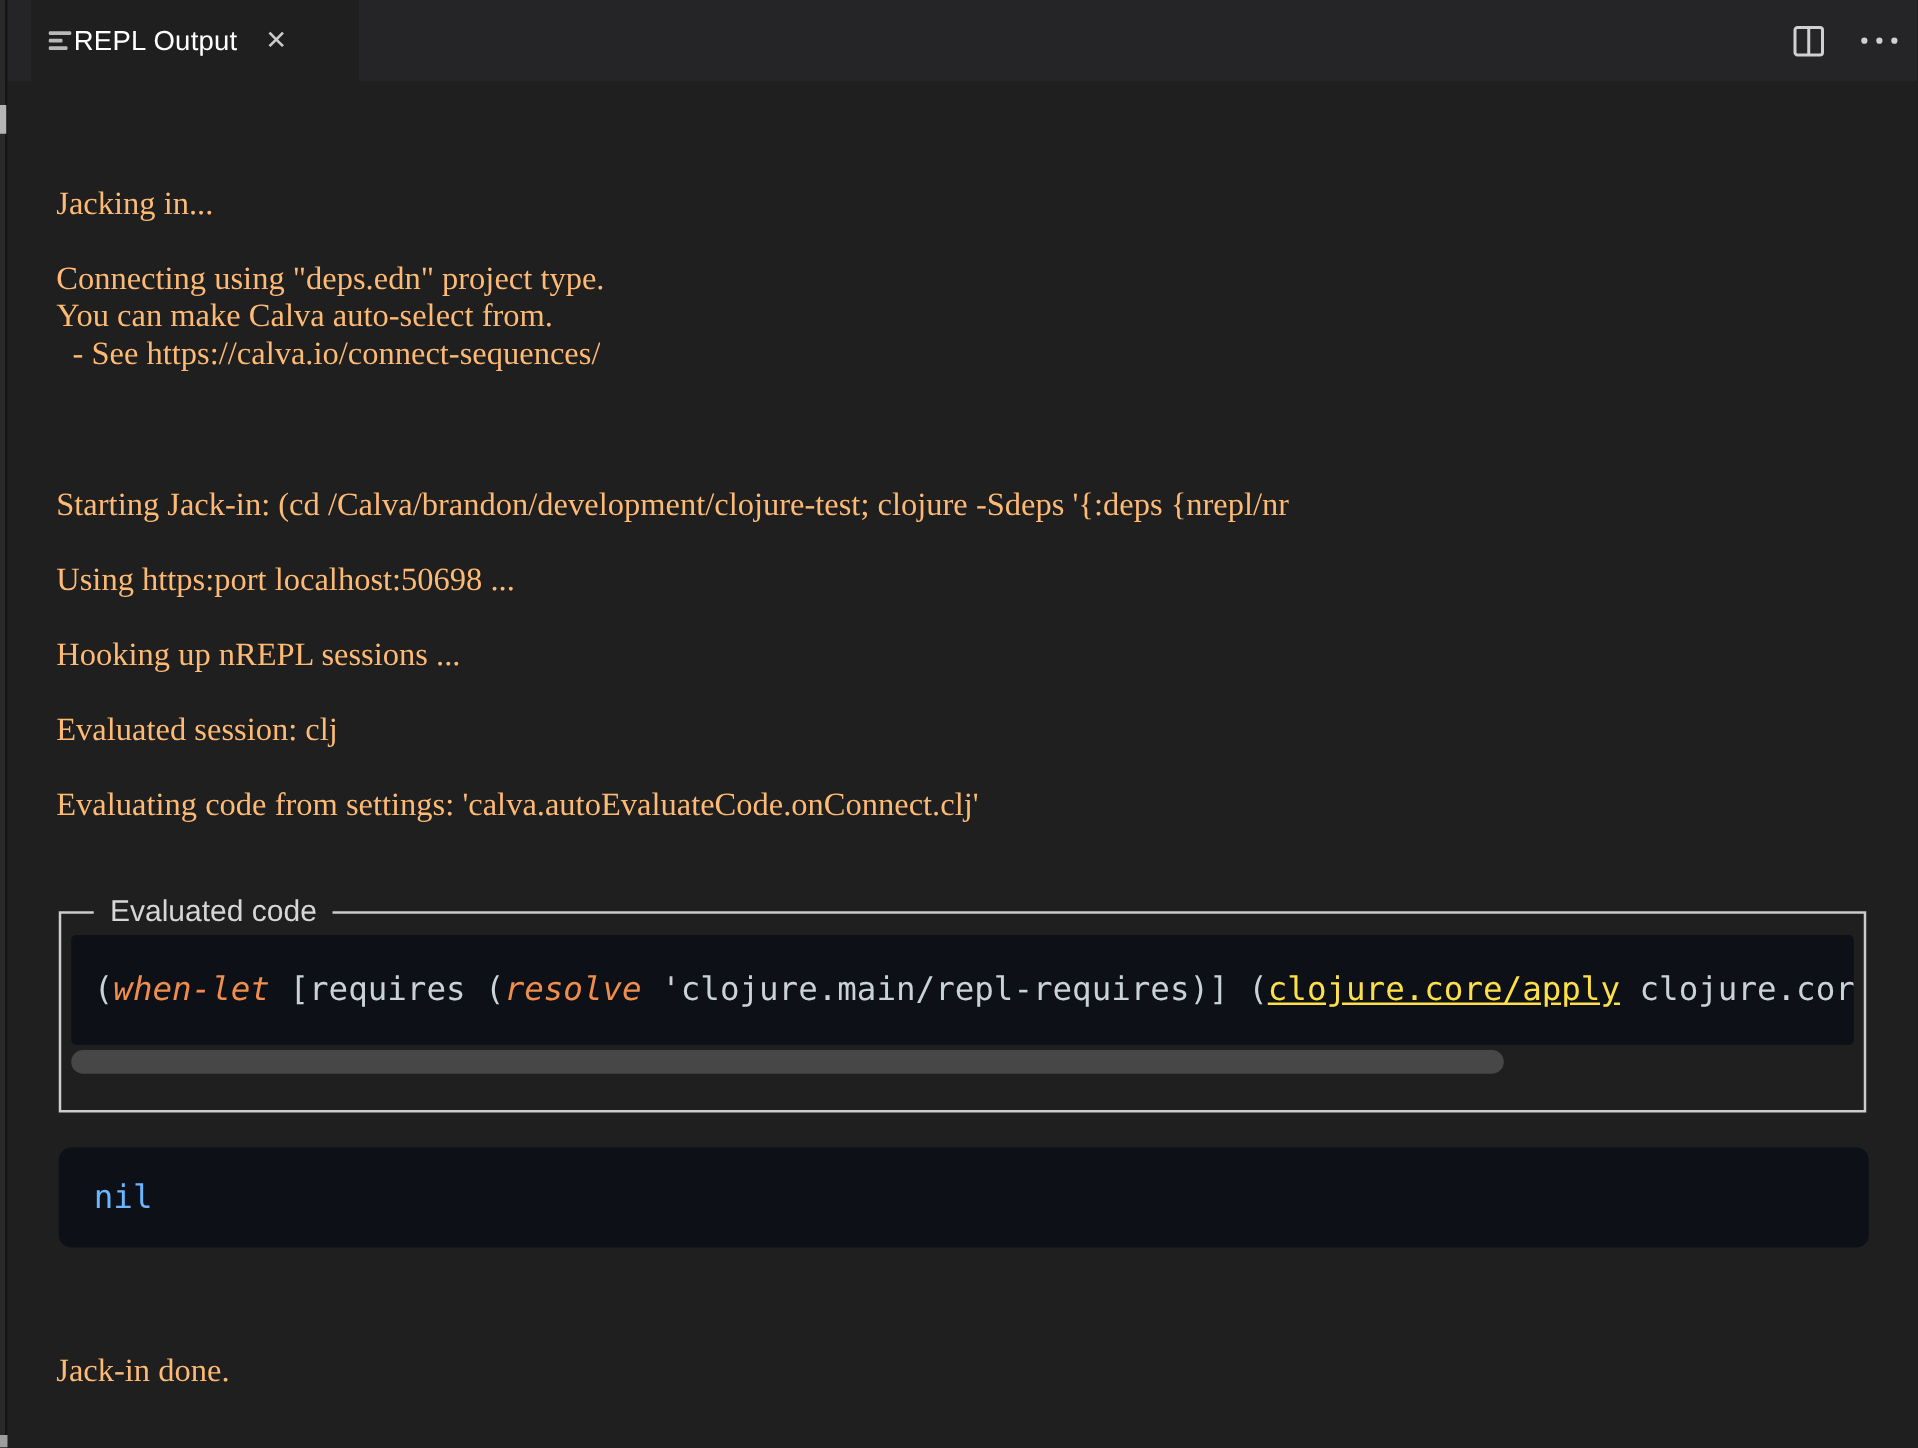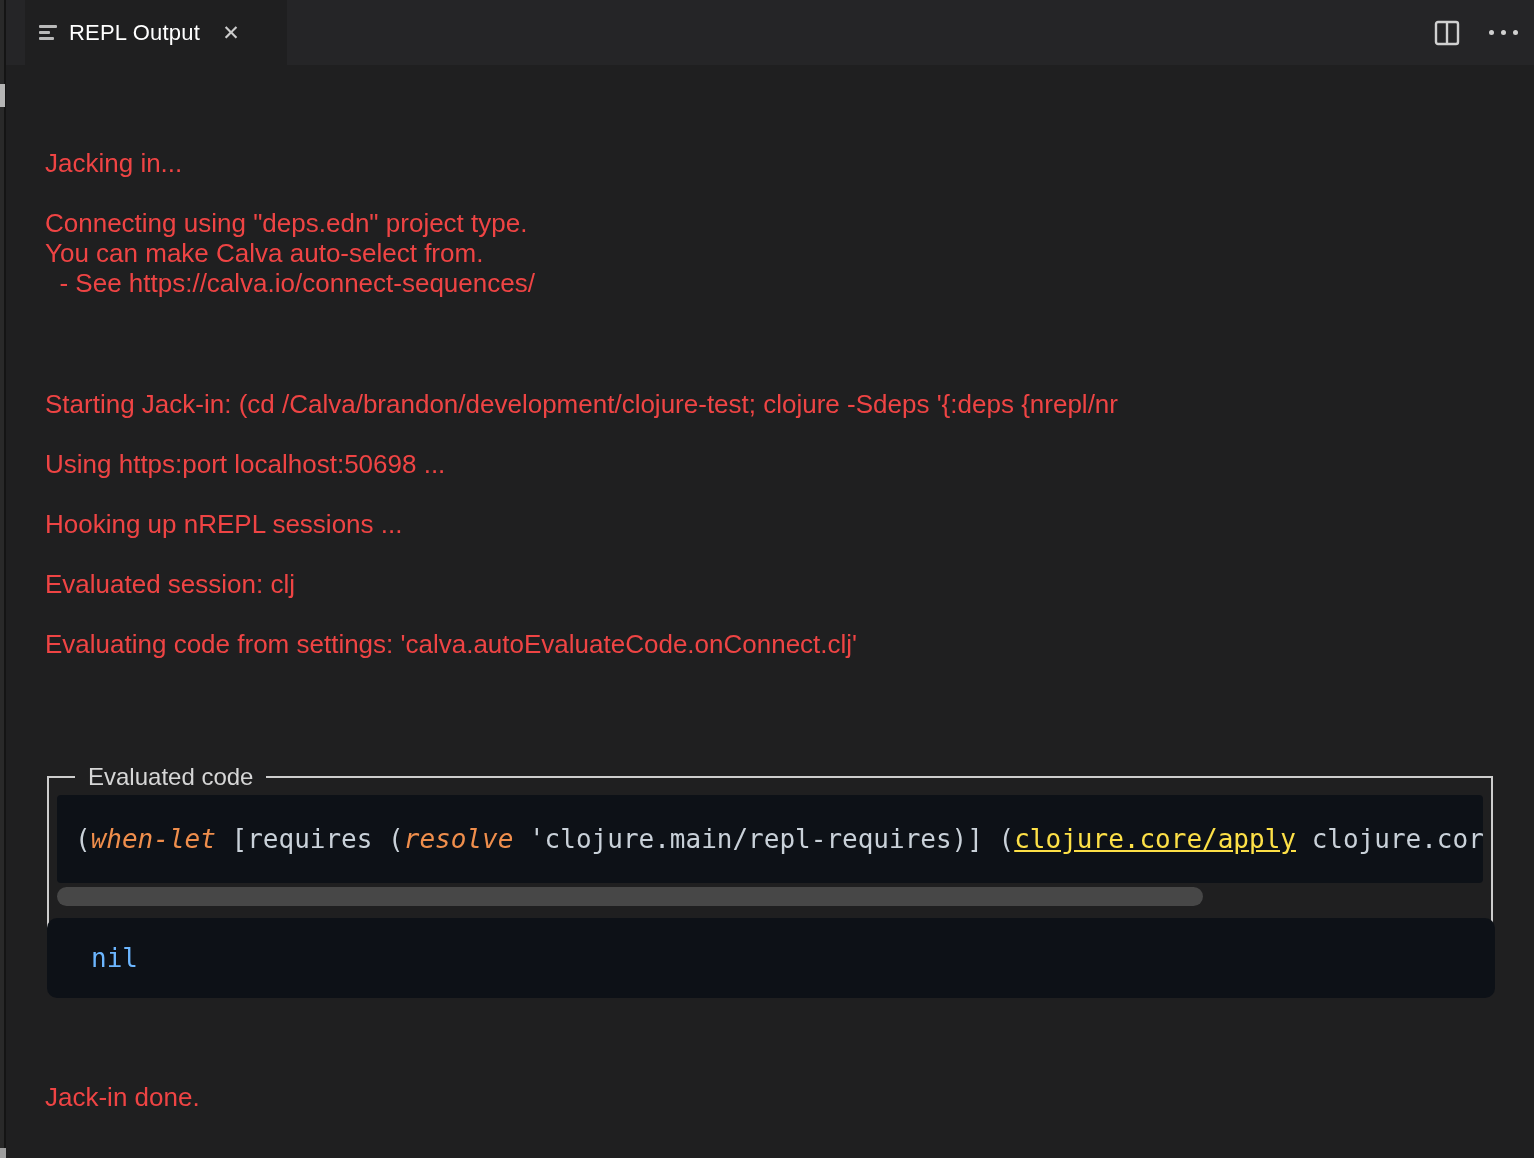--- a/index.html
+++ b/index.html
@@ -14,55 +14,55 @@
 
   
   .tab-bar { position: absolute; left: 6px; top: 0; right: 0; height: 65px; background: #252527; }
   .tab { position: absolute; left: 19px; top: 0; width: 262px; height: 65px; background: #1f1f20;
          display: flex; align-items: center; cursor: pointer; }
   .tab-icon { margin-left: 14px; width: 20px; height: 16px; position: relative; }
   .tab-icon span { position: absolute; left: 0; height: 3px; background: #b9b9b9; border-radius: 1px; }
   .tab-icon span:nth-child(1) { top: 0; width: 18px; }
   .tab-icon span:nth-child(2) { top: 6px; width: 11px; }
   .tab-icon span:nth-child(3) { top: 12px; width: 15px; }
-  .tab-label { margin-left: 10px; color: #ffffff; font-size: 22px; letter-spacing: .2px; white-space: nowrap; }
+  .tab-label { color: #ffffff; font-size: 22px; letter-spacing: .2px; white-space: nowrap; }
   .tab-close { margin-left: 16px; color: #cccccc; font-size: 21px; width: 30px; height: 30px;
                display: flex; align-items: center; justify-content: center; border-radius: 5px; cursor: pointer; }
 
   .editor-actions { position: absolute; right: 14px; top: 0; height: 65px; display: flex; align-items: center; gap: 22px; }
   .action-btn { width: 34px; height: 34px; display: flex; align-items: center; justify-content: center; cursor: pointer; }
   .more-dots { display: flex; gap: 7px; }
   .more-dots i { width: 5px; height: 5px; border-radius: 50%; background: #d0d0d0; display: block; }
 
   
-  .mono { font-family: Liberation Sans, sans-serif; font-size: 26px; line-height: 30px; color: #ef4444; }
+  .mono { font-family: Liberation Serif, serif; font-size: 26px; line-height: 30px; color: #fdba74; }
   .tline { position: absolute; left: 45px; white-space: pre; overflow: hidden; max-width: 1489px; }
 
   
   .eval-fieldset { position: absolute; left: 47px; top: 729px; width: 1446px; height: 161px;
-                   border: 2px solid #cccccc; margin-top: 47px; }
+                   border: 2px solid #cccccc; }
   .eval-legend { position: absolute; top: -17px; left: 26px; background: #1f1f20; padding: 0 13px;
                  font-size: 24px; color: #d6d6d6; line-height: 32px; white-space: nowrap; }
   .code-block { position: absolute; left: 8px; top: 17px; width: 1426px; height: 88px;
                 background: #0d1117; border-radius: 4px; overflow: hidden;
                 display: flex; align-items: center; }
   .code-line { padding-left: 18px; white-space: pre; font-family: "DejaVu Sans Mono", monospace;
                font-size: 26px; color: #c9d1d9; }
   .tok-punct { color: #c9d1d9; }
   .tok-macro { color: #ef8e4c; font-style: italic; }
   .tok-fn    { color: #fde047; text-decoration: underline; }
 
   .hscrollbar { position: absolute; left: 8px; top: 107px; width: 1426px; height: 22px; }
   .hscroll-thumb { position: absolute; left: 0; top: 2px; width: 1146px; height: 19px;
                    background: #474747; border-radius: 10px; cursor: pointer; }
 
   
   .result-box { position: absolute; left: 47px; top: 918px; width: 1448px; height: 80px;
                 background: #0d1117; border-radius: 10px; display: flex; align-items: center; }
-  .result-value { padding-left: 44px; color: #6cb6ff; font-family: "DejaVu Sans Mono", monospace; font-size: 26px; }
+  .result-value { padding-left: 28px; color: #6cb6ff; font-family: "DejaVu Sans Mono", monospace; font-size: 26px; }
 </style>
 </head>
 <body>
 
 <div class="left-strip">
   <div class="frag-top"></div>
   <div class="frag-bottom"></div>
 </div>
 
 <div class="tab-bar">

